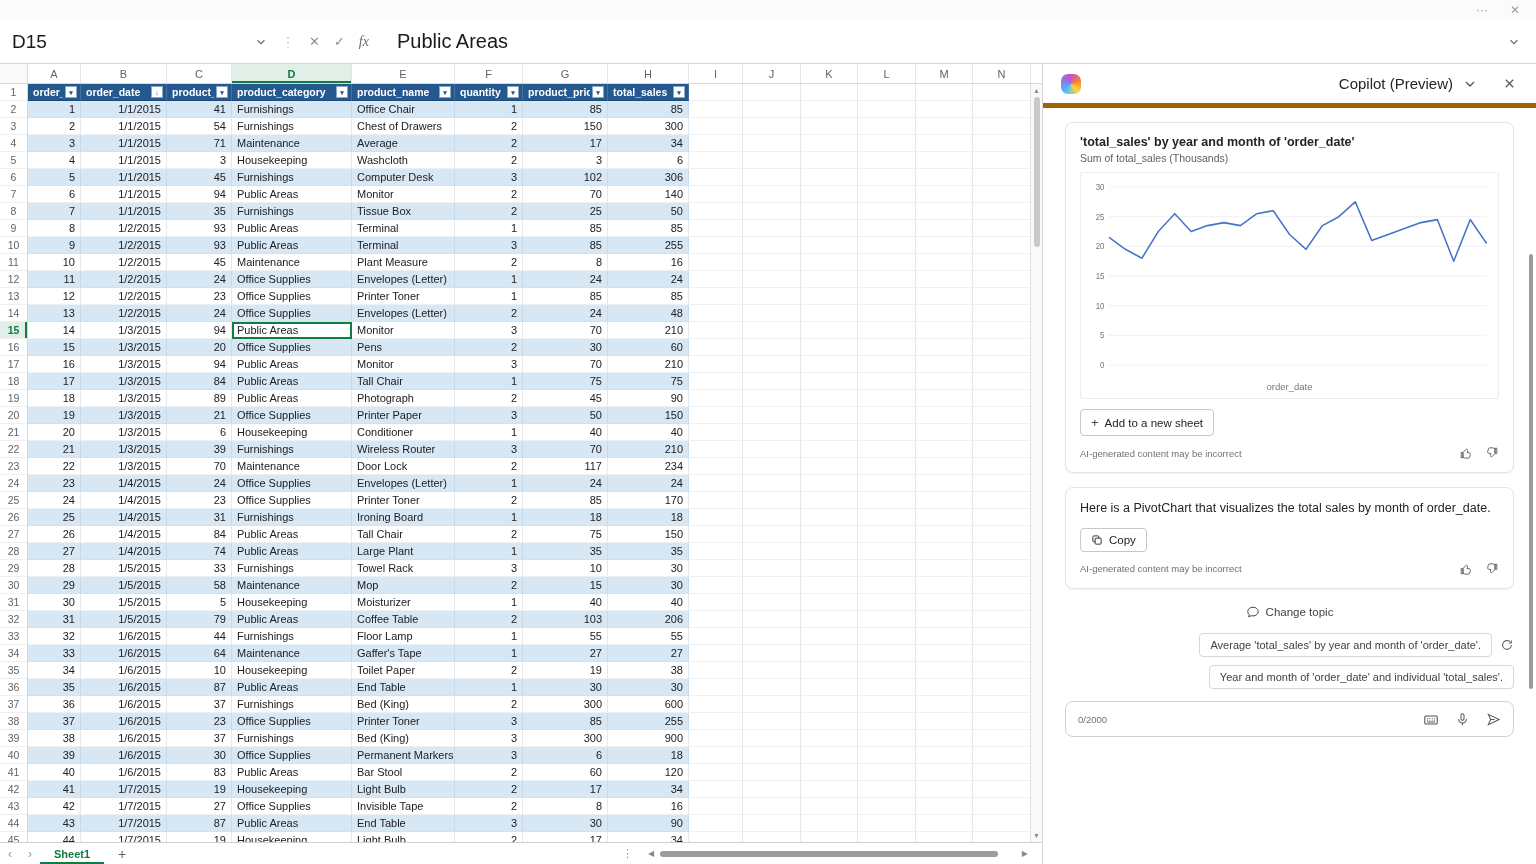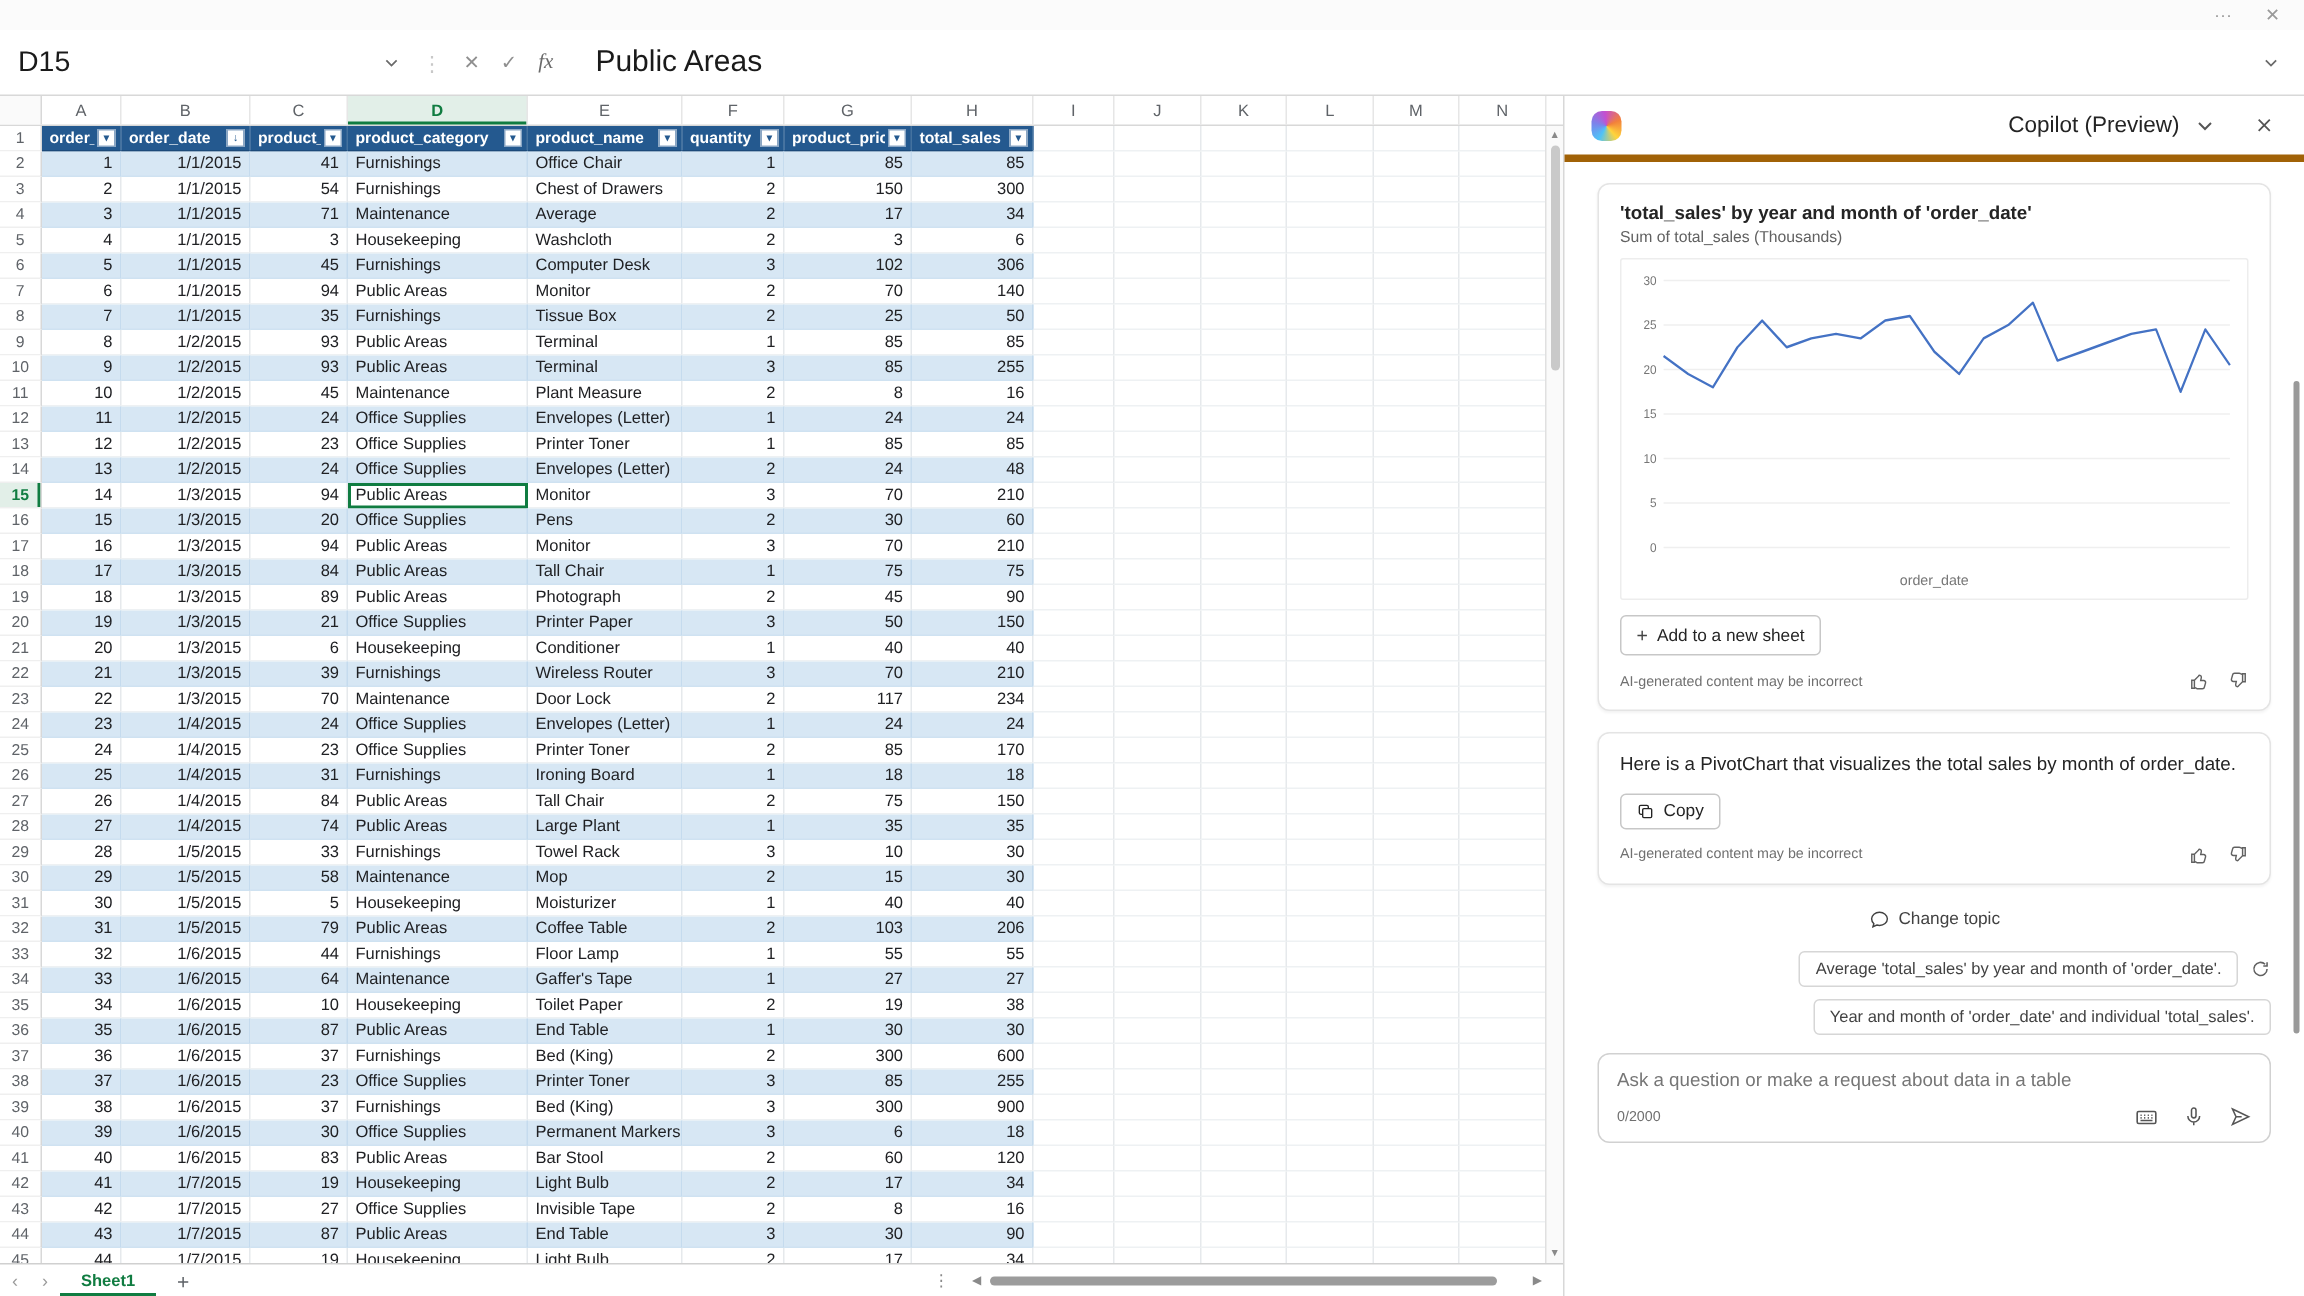--- a/index.html
+++ b/index.html
@@ -1092,21 +1092,20 @@
                   <path d="M13 8a5 5 0 1 1-1.5-3.6M13 2.8v2.9h-2.9"></path>
                 </svg>
               </span>
             </span>
             <span class="chip-row">
               <span class="chip">Year and month of 'order_date' and individual 'total_sales'.</span>
             </span>
           </div>
 
         <div class="input-box">
-          <input type="text" placeholder="Ask a question or make a request about data in a table" style="">
           <div class="input-bottom">
             <span class="counter">0/2000</span>
             <span class="input-icons">
               <span>
                 <svg class="icon" width="16" height="16" viewBox="0 0 16 16" fill="none" stroke="currentColor" stroke-width="1.1">
                     <rect x="1.8" y="4" width="12.4" height="8" rx="1"></rect>
                     <path d="M4 10h8M4 6.5h.8M6.4 6.5h.8M8.8 6.5h.8M11.2 6.5h.8M4 8.2h.8M6.4 8.2h.8M8.8 8.2h.8M11.2 8.2h.8"></path>
                   </svg>
               </span>
               <span>

